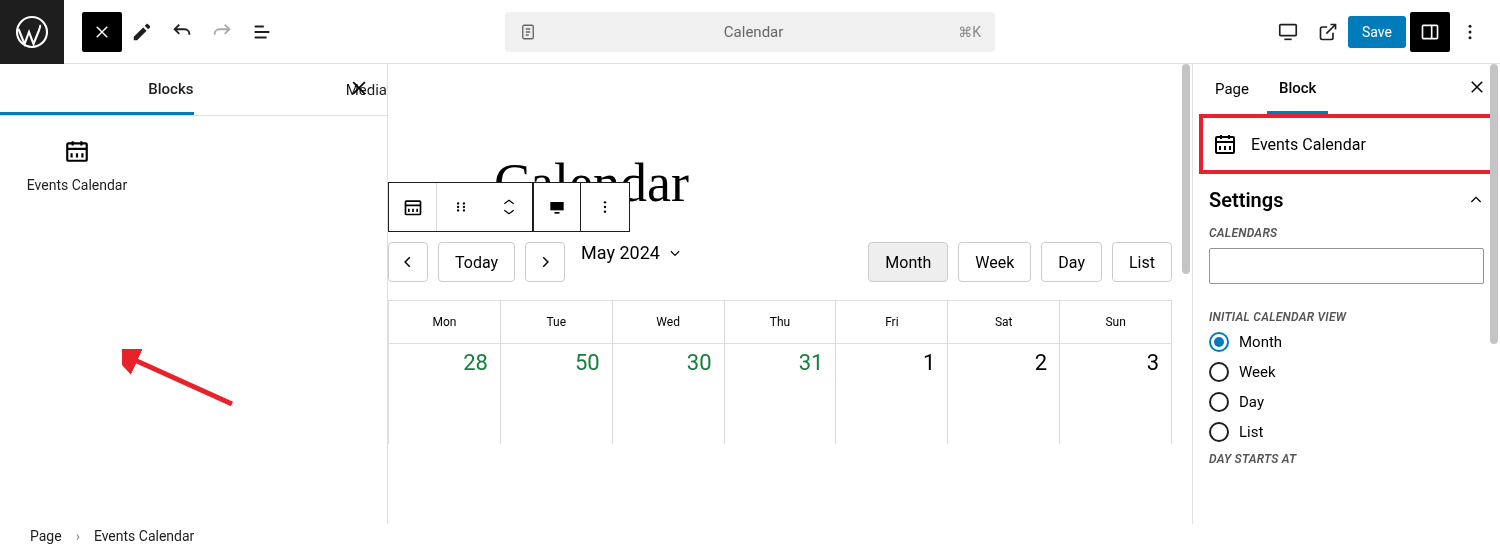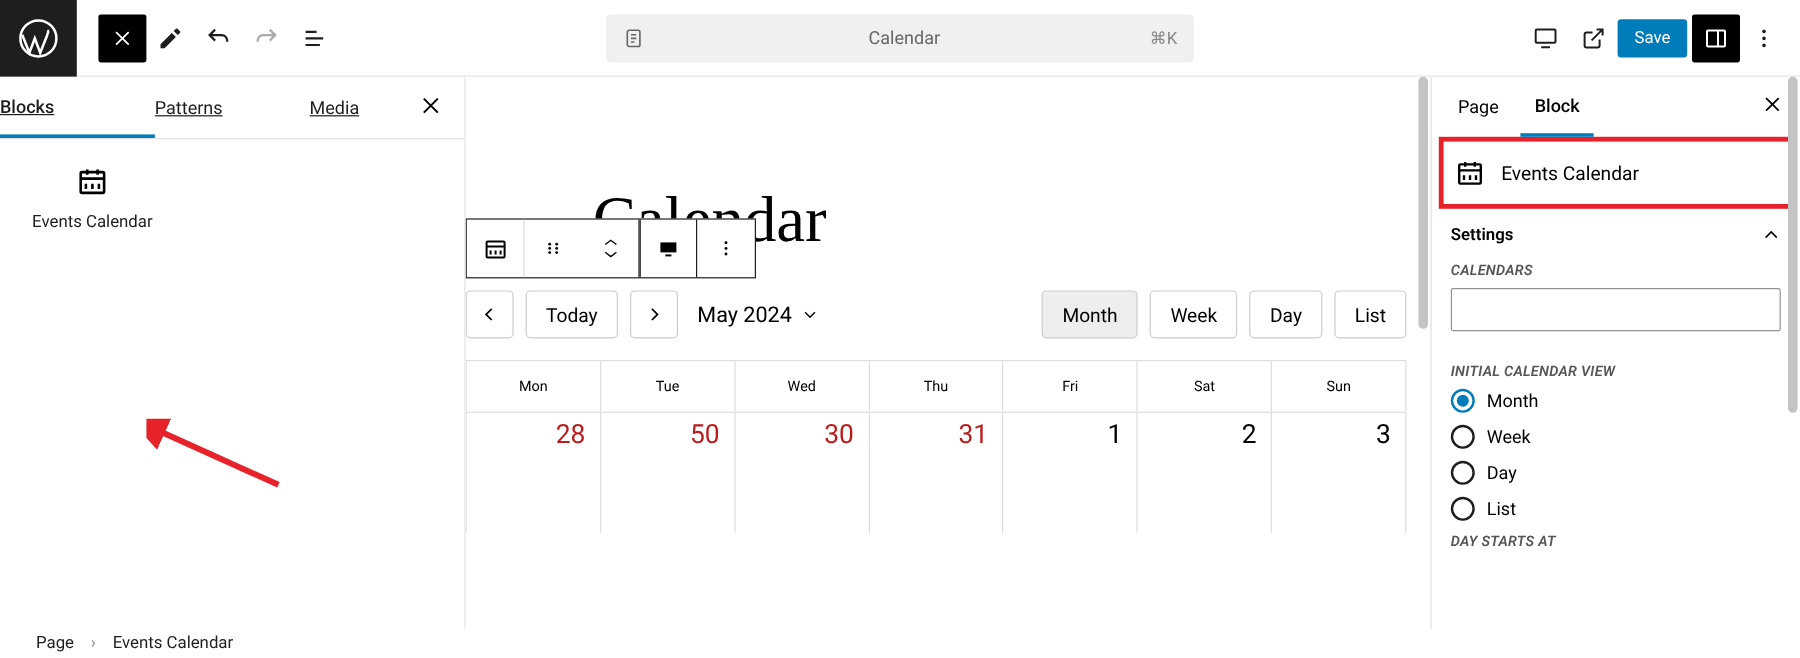--- a/index.html
+++ b/index.html
@@ -17,21 +17,21 @@
 .top-center .shortcut { font-size: 14px; color: #888; }
 .top-right { margin-left: auto; display: flex; align-items: center; gap: 0; padding-right: 10px; }
 .top-right .icon-btn { width: 40px; height: 40px; display:flex; align-items:center; justify-content:center; color:#1e1e1e; }
 .save-btn { background: #007cba; color: #fff; padding: 8px 14px; border-radius: 3px; font-size: 14px; border:none; }
 .sidebar-toggle { width: 40px; height: 40px; background: #000; display: flex; align-items:center; justify-content:center; margin-left:4px; border-radius:2px;}
 
 
 .layout { display: flex; position: absolute; top: 64px; bottom: 24px; left: 0; right: 0; }
 .left-panel { width: 388px; border-right: 1px solid #e0e0e0; display: flex; flex-direction: column; background: #fff; }
 .tabs { display: flex; align-items: center; height: 52px; border-bottom: 1px solid #e0e0e0; position: relative; }
-.tab { flex: 1; text-align: left; font-size: 15px; color: #1e1e1e; padding: 14px 0; text-decoration: underline; }
+.tab { flex: 1; text-align: right; font-size: 15px; color: #1e1e1e; padding: 14px 0; }
 .tab.active { font-weight: 500; border-bottom: 3px solid #007cba; margin-bottom:-1px; }
 .tabs .close-ins { position: absolute; right: 18px; }
 .search-wrap { padding: 20px 18px 12px; }
 .search-box { width: 100%; height: 44px; border: 1.5px solid #007cba; border-radius: 2px; display: flex; align-items: center; padding: 0 12px; }
 .search-box input { border: none; outline: none; flex: 1; font-size: 15px; }
 .search-box .clr { width: 20px; height: 20px; display:flex; align-items:center; justify-content:center; }
 
 .block-result { width: 118px; margin-left: 18px; margin-top: 22px; text-align: center; position: relative; }
 .block-result .bicon { display:flex; justify-content:center; }
 .block-result .blabel { margin-top: 12px; font-size: 14px; color: #1e1e1e; line-height: 1.35; }
@@ -39,44 +39,44 @@
 
 
 .canvas { flex: 1; position: relative; overflow: hidden; background: #fff; }
 .page-title-txt { font-family: Georgia, 'Times New Roman', serif; font-size: 54px; color: #000; position: absolute; top: 88px; left: 106px; }
 .block-toolbar { position: absolute; top: 118px; left: 0; display: flex; border: 1px solid #1e1e1e; background:#fff; }
 .block-toolbar .bt-cell { width: 48px; height: 48px; display:flex; align-items:center; justify-content:center; border-right:1px solid #ddd; flex-direction:column; gap:2px; }
 .block-toolbar .bt-cell.noborder { border-right:1px solid #1e1e1e; }
 .block-toolbar .bt-cell.active { border:1px solid #1e1e1e; border-top:none; border-bottom:none; }
 
 .cal-wrap { position: absolute; top: 178px; left: 0; right: 20px; }
-.cal-controls { display:flex; align-items:center; gap:10px; margin-bottom: 18px; }
+.cal-controls { display:flex; align-items:flex-start; gap:10px; margin-bottom: 18px; }
 .cal-btn { height: 40px; padding: 0 16px; border:1px solid #ccc; border-radius:4px; background:#fff; display:flex; align-items:center; justify-content:center; font-size:16px; }
 .cal-btn.icon { width: 40px; padding:0; }
 .cal-label { font-size: 18px; display:flex; align-items:center; gap:8px; margin-left:6px; }
 .view-btns { margin-left:auto; display:flex; gap:10px; }
 .view-btns .cal-btn.active { background:#eee; }
 .cal-head { display:flex; border-top:1px solid #ddd; border-left:1px solid #ddd; }
 .cal-head div { flex:1; text-align:center; font-size:12px; padding:14px 0; border-right:1px solid #ddd; }
 .cal-row { display:flex; border-left:1px solid #ddd; border-top:1px solid #ddd; }
 .cal-row div { flex:1; height: 100px; border-right:1px solid #ddd; padding:6px 12px; text-align:right; font-size:22px; }
-.cal-row div.dim { color:#b91c1c; }
+.cal-row div.dim { color:#15803d; }
 
 .canvas-scroll { position:absolute; right:0; top:0; bottom:0; width:12px; background:#fff; }
 .canvas-scroll .thumb { position:absolute; left:2px; right:2px; top:0; height:210px; background:#c4c4c4; border-radius:4px; }
 
 
 .right-panel { width: 308px; border-left: 1px solid #e0e0e0; background:#fff; position:relative; display:flex; flex-direction:column; }
 .right-tabs { display:flex; align-items:center; height:50px; position:relative; padding:0 10px; }
 .right-tabs .rtab { padding: 14px 12px; font-size:15px; }
 .right-tabs .rtab.active { border-bottom:3px solid #007cba; font-weight:500; margin-left:6px; }
 .right-tabs .rclose { position:absolute; right:14px; }
 .highlight-box { border:4px solid #e7222a; margin:0 6px; padding:14px 10px; display:flex; align-items:center; gap:14px; }
 .highlight-box .hb-label { font-size:16px; }
-.section-head { display:flex; align-items:center; justify-content:space-between; padding:14px 16px 10px; font-size:14px; font-weight:600; }
+.section-head { display:flex; align-items:center; justify-content:space-between; padding:14px 16px 10px; font-size:20px; font-weight:600; }
 .subh { padding: 4px 16px 8px; font-size:12px; font-weight:600; color:#555; text-transform:uppercase; letter-spacing:.02em;font-style:italic; }
 .field-box { margin: 0 16px 12px; height:36px; border:1px solid #949494; border-radius:2px; }
 .radios { padding: 0 16px; display:flex; flex-direction:column; gap:10px; }
 .radios label { display:flex; align-items:center; gap:10px; font-size:15px; }
 .radio-dot { width:20px; height:20px; border:2px solid #1e1e1e; border-radius:50%; display:flex; align-items:center; justify-content:center; }
 .radio-dot.sel { border-color:#007cba; }
 .radio-dot.sel::after { content:''; width:10px; height:10px; background:#007cba; border-radius:50%; }
 .rp-scroll { position:absolute; right:0; top:0; bottom:0; width:12px; }
 .rp-scroll .thumb { position:absolute; left:2px; right:2px; top:0; height:280px; background:#c4c4c4; border-radius:4px; }
 
@@ -158,21 +158,20 @@
         </svg>
       </div>
   </div>
 </div>
 
 <div class="layout">
 
   <div class="left-panel">
     <div class="tabs">
       <div class="tab active">Blocks</div>
-      <div class="tab">Patterns</div>
       <div class="tab">Media</div>
       <div class="close-ins"><svg width="20" height="20" viewBox="0 0 24 24" stroke="#000" stroke-width="2">
             <path d="M5 5l14 14M19 5L5 19"></path>
           </svg></div>
     </div>
     <div class="block-result">
       <div class="bicon">
           <svg width="26" height="26" viewBox="0 0 24 24" fill="none" stroke="#000" stroke-width="2">
             <rect x="3" y="5" width="18" height="16" rx="1"></rect>
             <path d="M3 10h18M8 3v4M16 3v4M7 14v4M12 14v4M17 14v4"></path>

